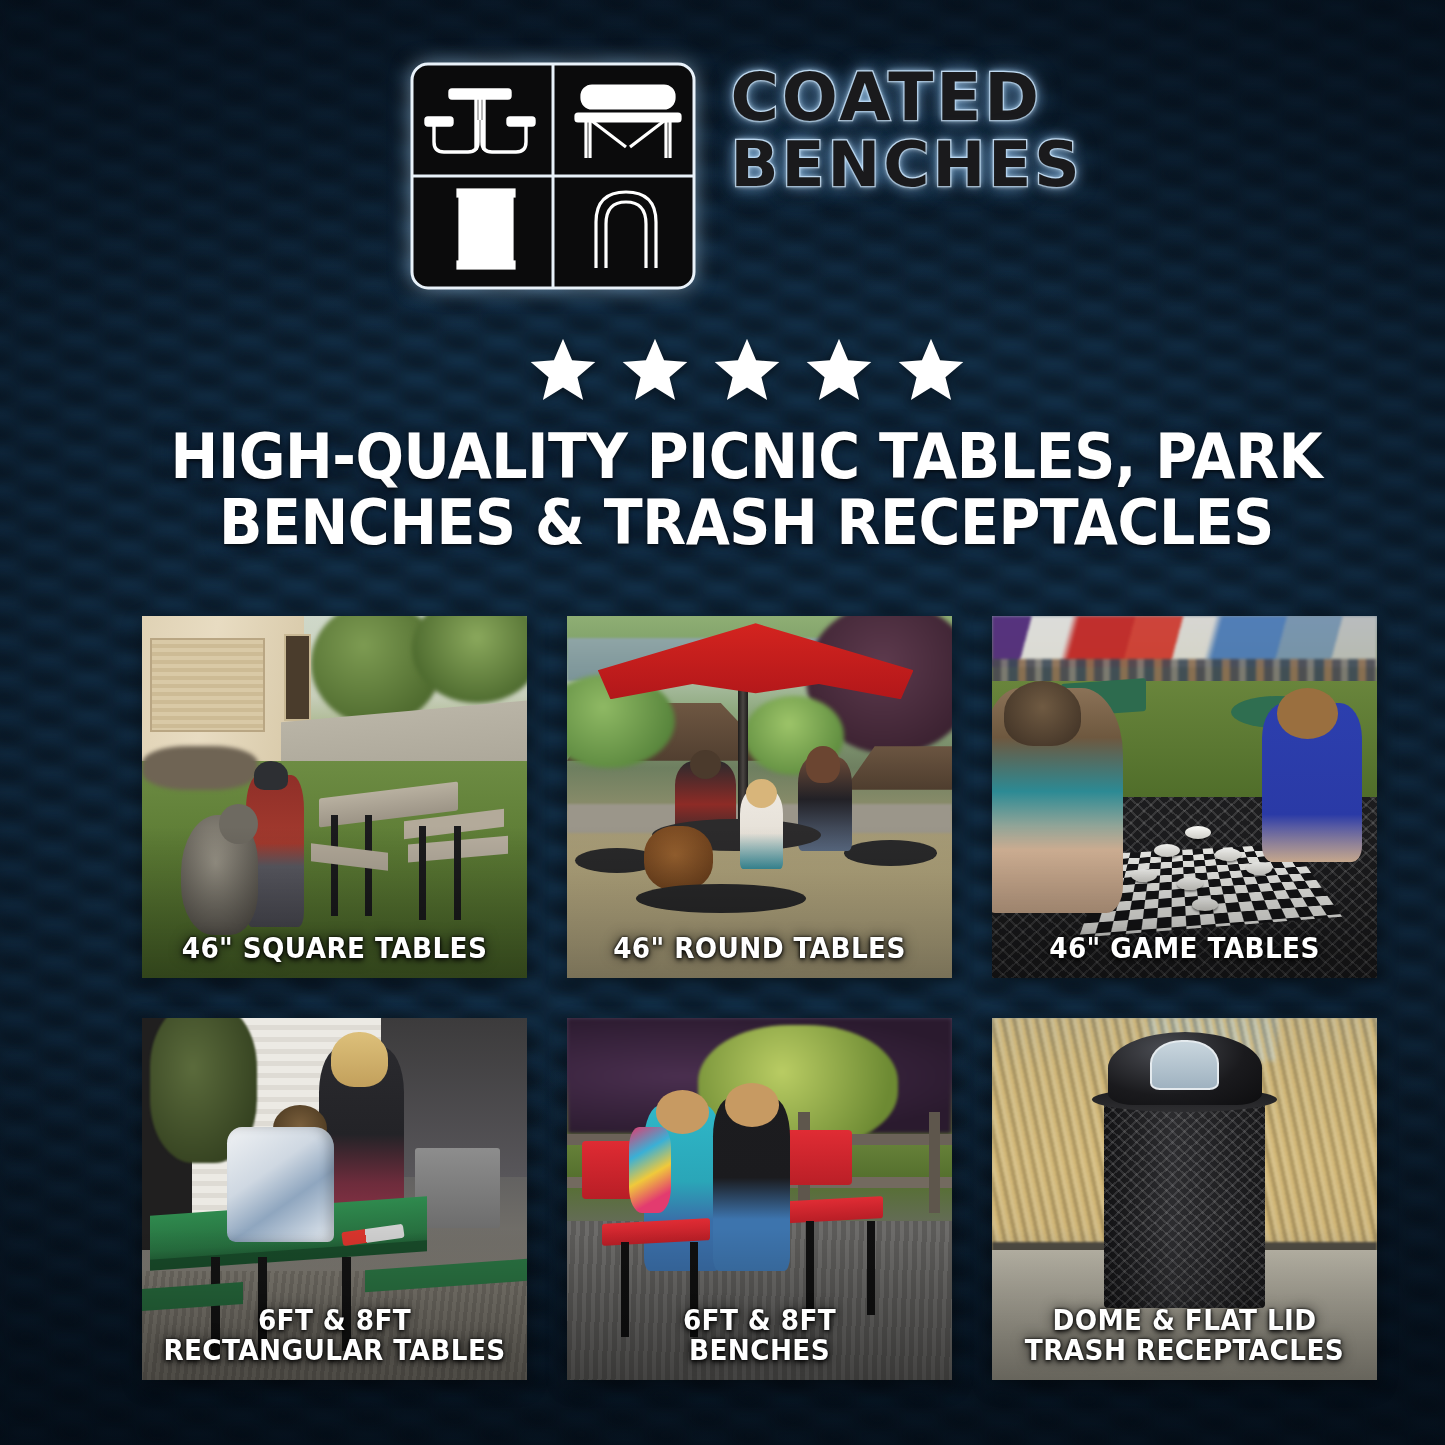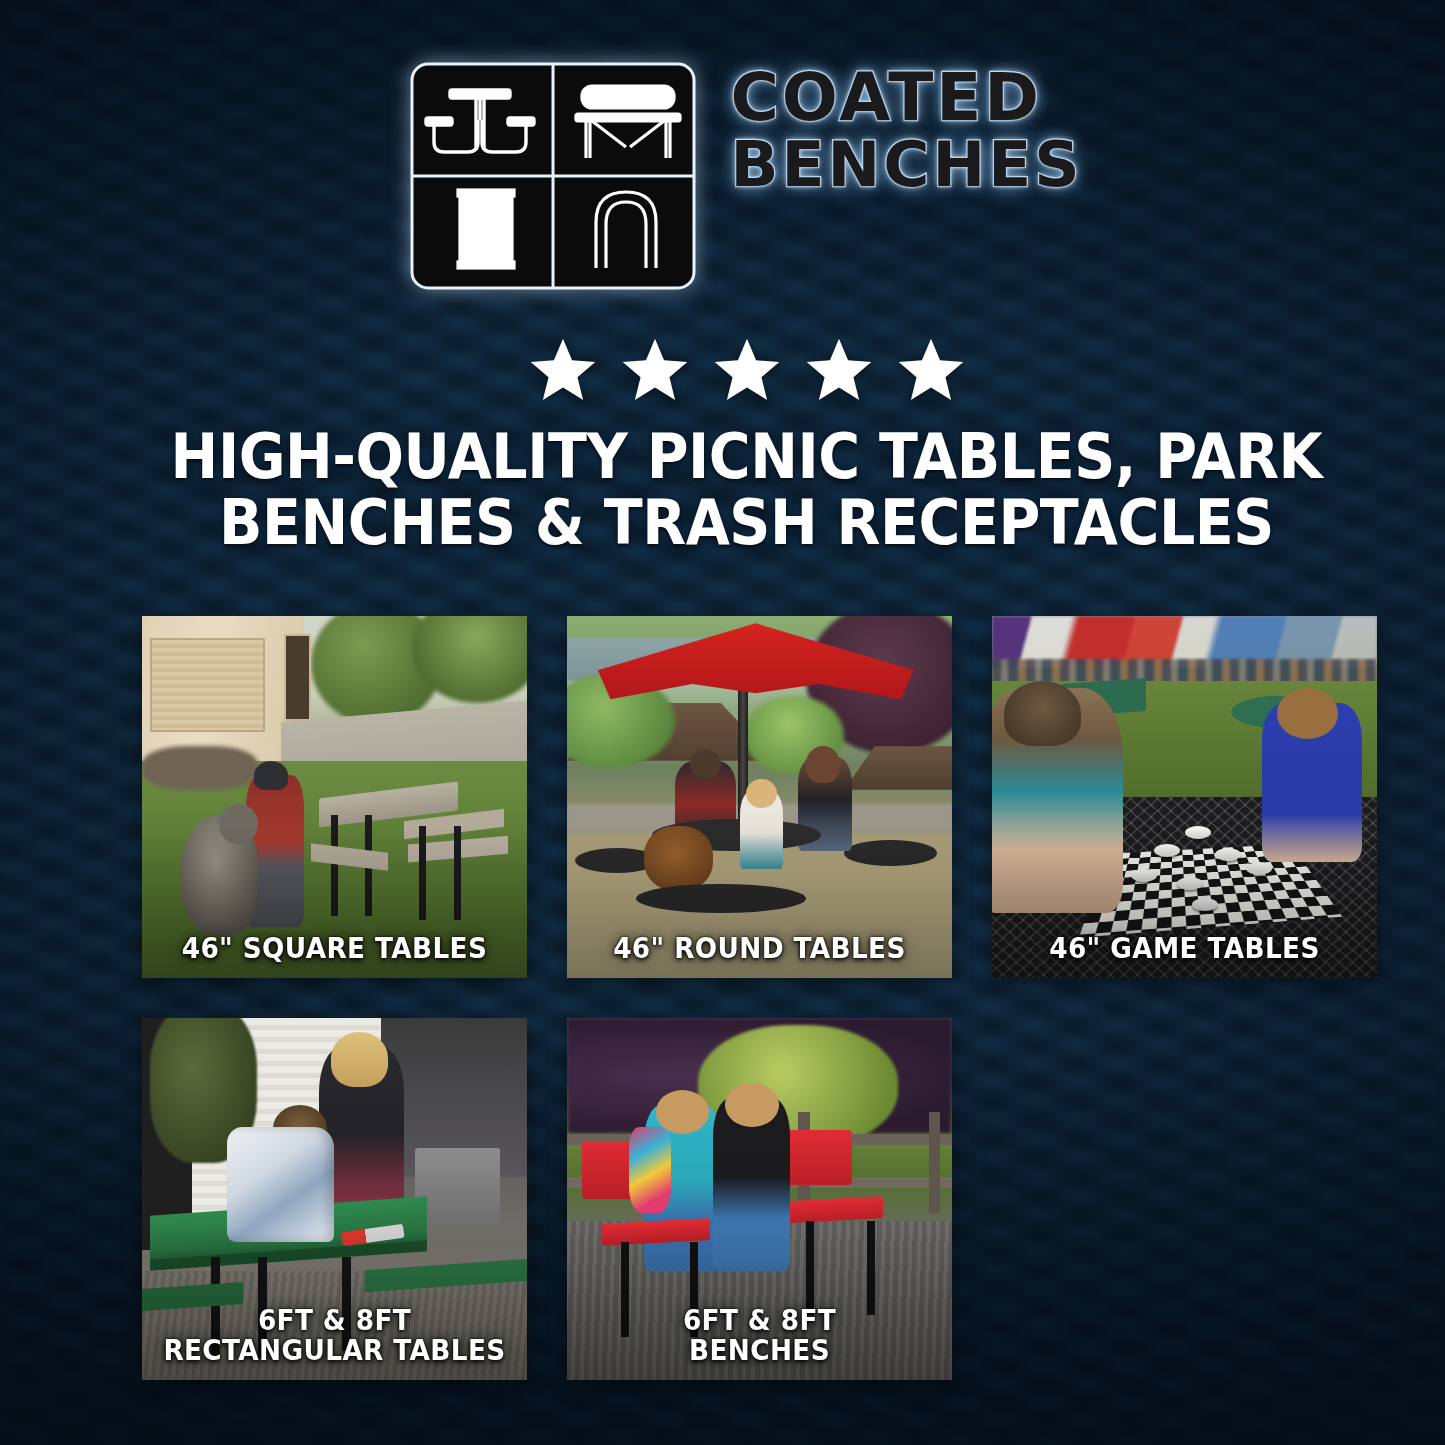--- a/index.html
+++ b/index.html
@@ -579,16 +579,34 @@
           <div class="t5-leg" style="left:14%;top:62%;height:26%"></div>
           <div class="t5-leg" style="left:32%;top:62%;height:26%"></div>
         </div>
         <div class="shade"></div>
         <div class="caption">
           <span class="cl">6FT &amp; 8FT</span>
           <span class="cl">BENCHES</span>
         </div>
       </div>
 
+      <div class="tile">
+        <div class="photo">
+          <div class="t6-bg"></div>
+          <div class="t6-sky"></div>
+          <div class="t6-grass"></div>
+          <div class="t6-edge"></div>
+            <div class="t6-walk"></div>
+          <div class="t6-can"></div>
+          <div class="t6-rim"></div>
+          <div class="t6-dome"></div>
+          <div class="t6-port"></div>
+        </div>
+        <div class="shade"></div>
+        <div class="caption">
+          <span class="cl">DOME &amp; FLAT LID</span>
+          <span class="cl">TRASH RECEPTACLES</span>
+        </div>
+      </div>
 
     </div>
   </div>
 </div>
 
 </body></html>

